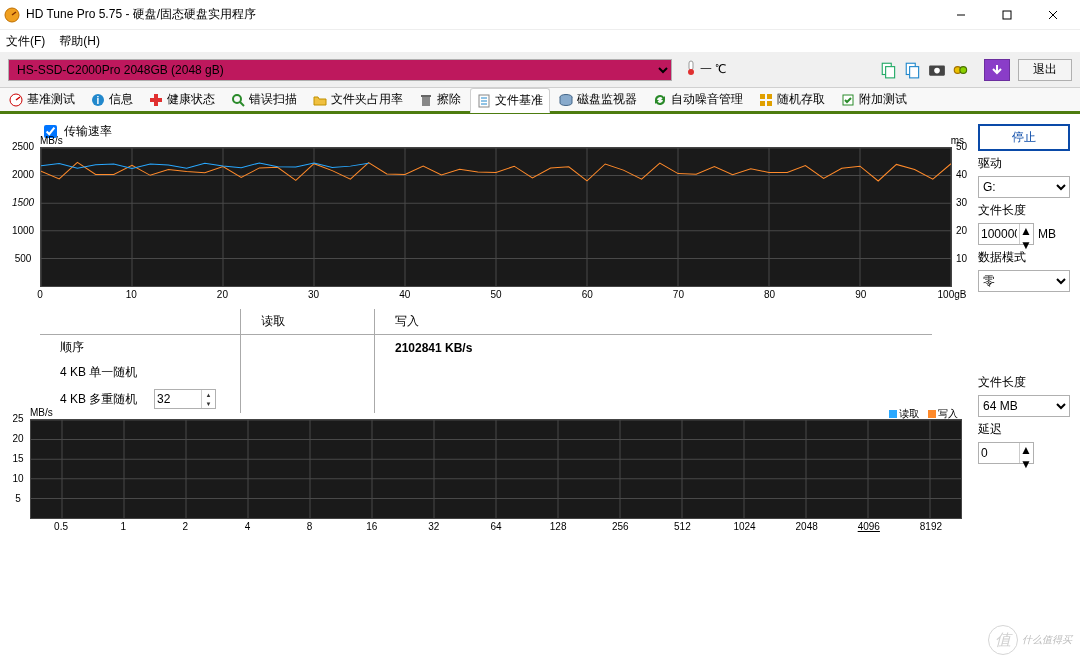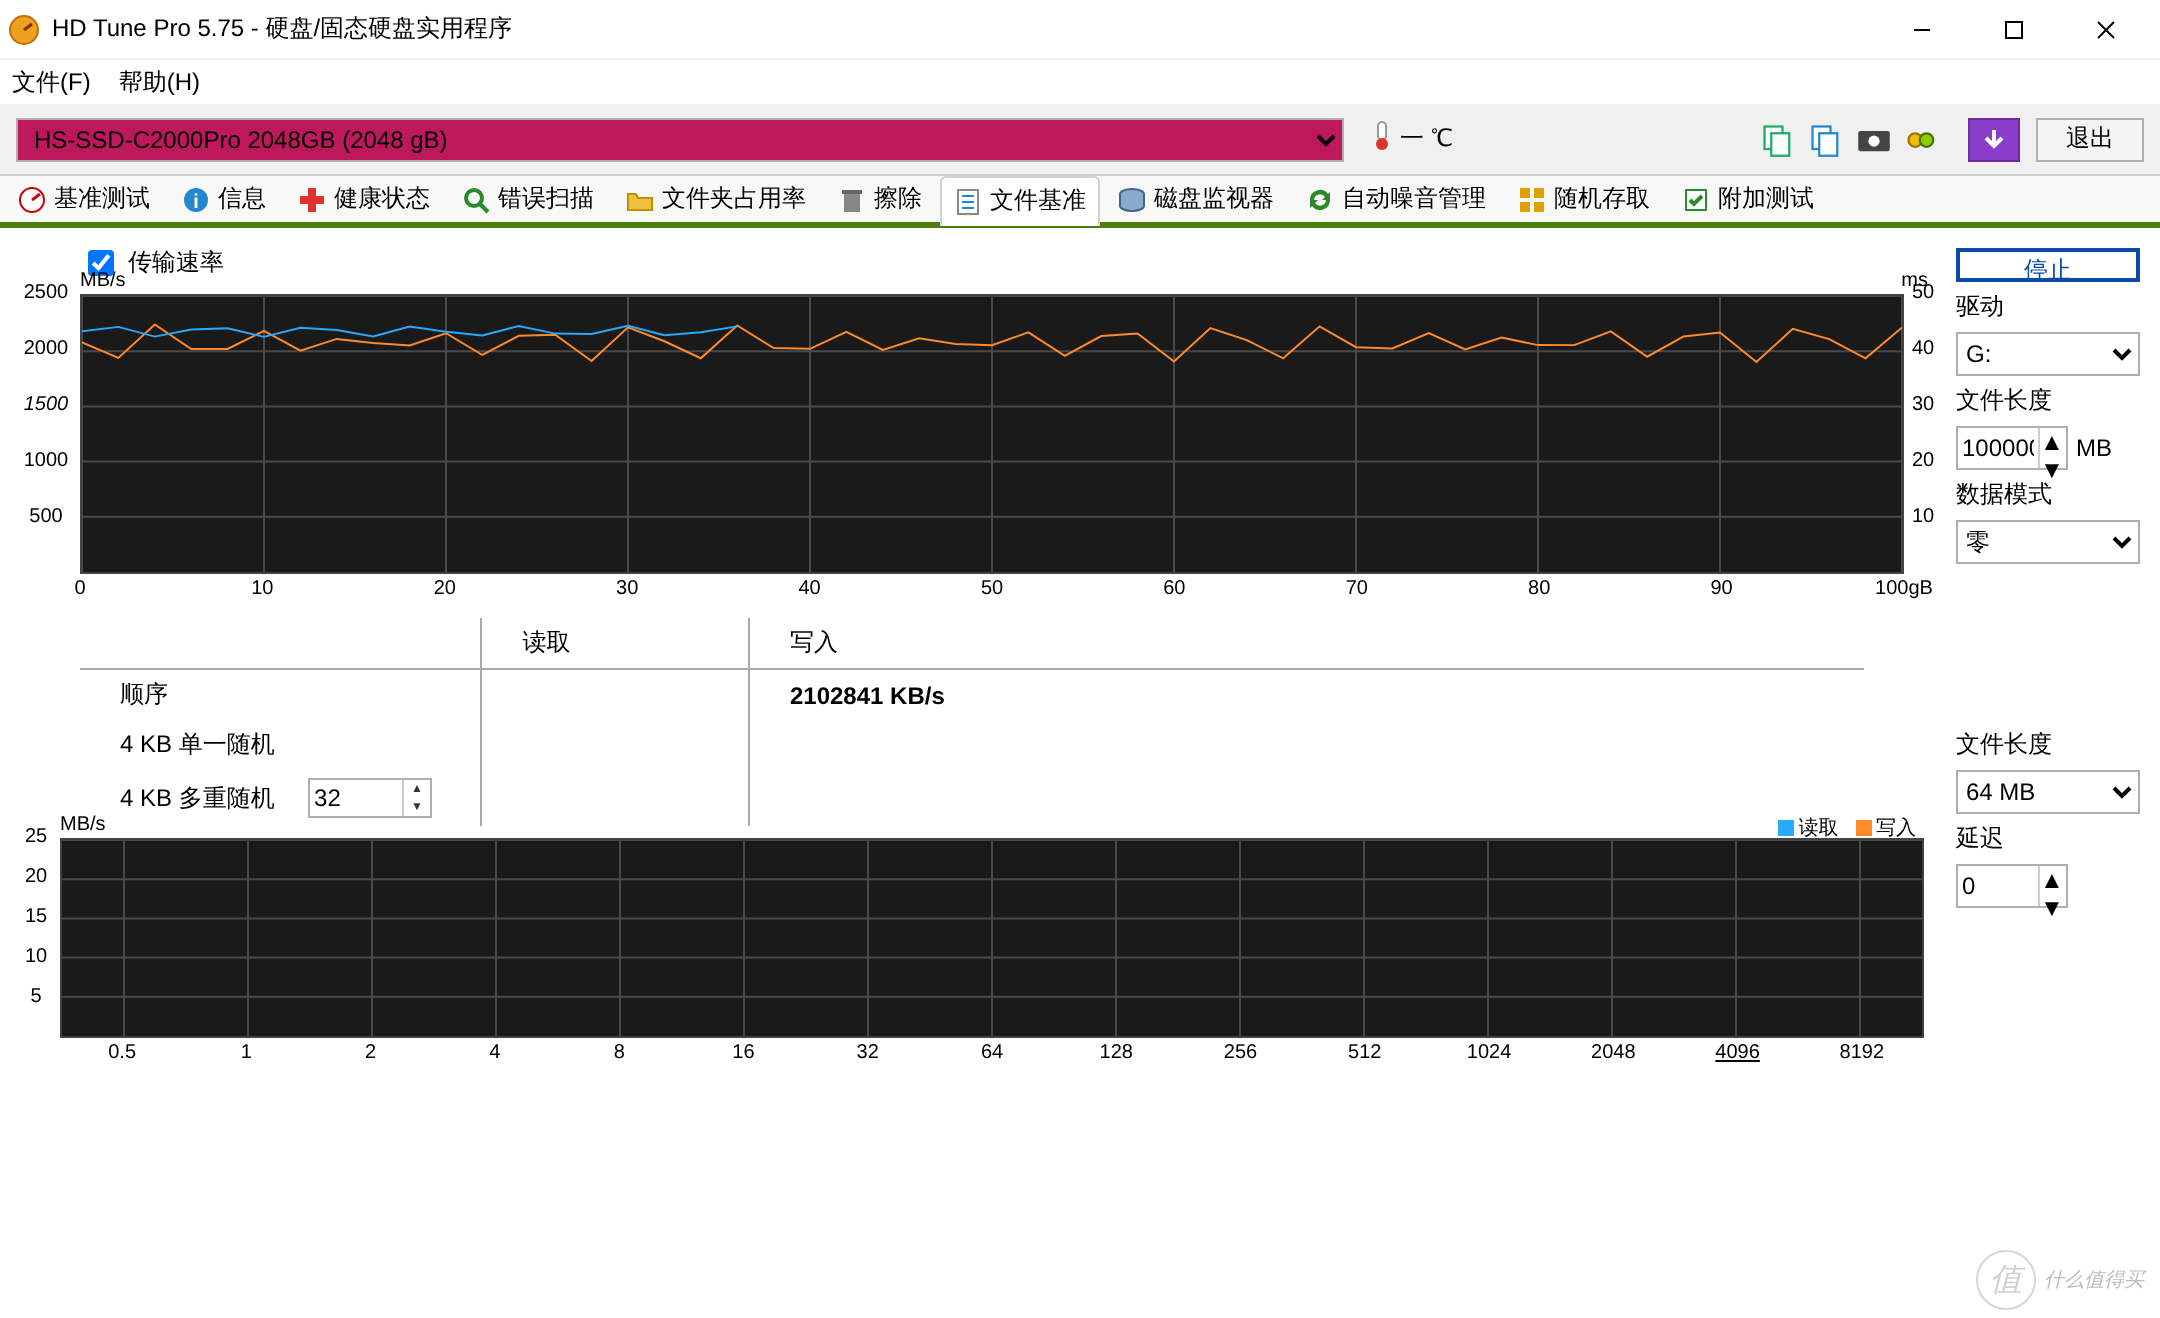--- a/index.html
+++ b/index.html
@@ -56,21 +56,21 @@
   .read-write-grid { border-collapse:collapse; font-size:12px; margin-left:30px; margin-right:40px; }
   .read-write-grid td, .read-write-grid th { padding:4px 20px; text-align:left; font-weight:normal; border:0; }
   .read-write-grid .hdr td { border-bottom:1px solid #aaa; }
   .read-write-grid .vsep { border-left:1px solid #aaa; }
 
   .spin { display:inline-flex; align-items:center; border:1px solid #b0b0b0; height:20px; }
   .spin input { border:0; width:46px; height:18px; font-size:12px; padding:0 2px; }
   .spin .arrows { width:14px; height:18px; display:flex; flex-direction:column; border-left:1px solid #ccc; }
   .spin .arr { flex:1; display:flex; align-items:center; justify-content:center; font-size:6px; line-height:1; color:#333; }
 
-  .rightcol .btn { height:17px; border:1px solid #0a4aa8; background:#fff; color:#0a4aa8; font-size:12px; }
+  .rightcol .btn { height:27px; border:1px solid #0a4aa8; background:#fff; color:#0a4aa8; font-size:12px; }
   .rightcol .lbl { font-size:12px; }
   .rightcol select, .rightcol .spin2 { height:22px; border:1px solid #b0b0b0; background:#fff; font-size:12px; }
   .spin2 { display:flex; align-items:center; }
   .spin2 input { border:0; flex:1; width:10px; font-size:12px; padding:0 2px; }
   .spin2 .arrows { width:14px; height:20px; display:flex; flex-direction:column; border-left:1px solid #ccc; }
   .unit-mb { margin-left:4px; font-size:12px; }
   .spin-row { display:flex; align-items:center; }
 
   .legend-top { position:absolute; right:14px; top:-12px; font-size:10px; }
   .legend-item { display:inline-flex; align-items:center; gap:2px; margin-left:6px; }

